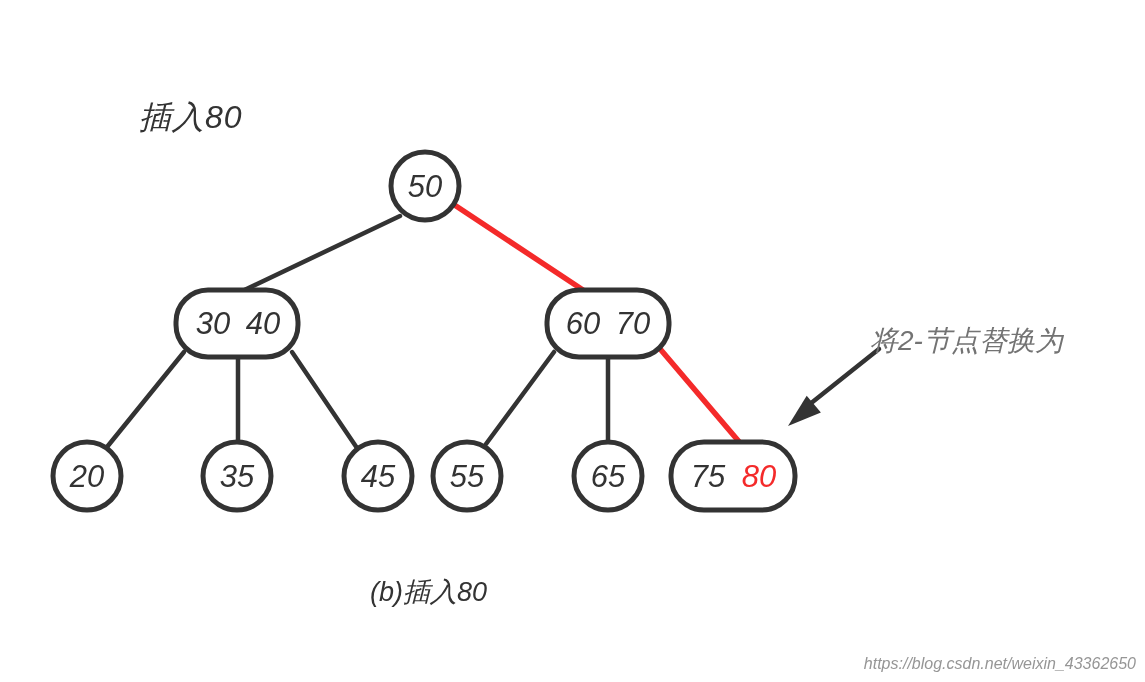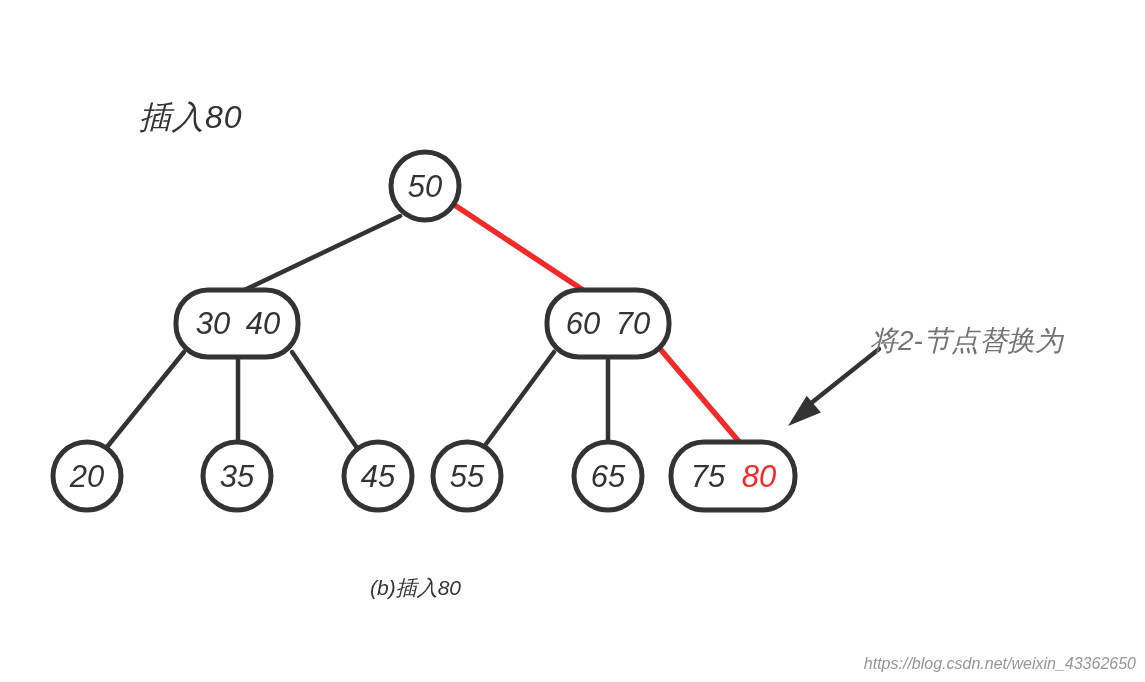--- a/index.html
+++ b/index.html
@@ -62,21 +62,21 @@
     font-size: 28px;
     line-height: 37px;
     color: #737373;
     white-space: nowrap;
     margin-left: 8px;
   }
   .caption {
     position: absolute;
     left: 370px;
     top: 574px;
-    font-size: 21px;
+    font-size: 27px;
     color: #333333;
   }
   .watermark {
     position: absolute;
     right: 9px;
     bottom: 9px;
     font-size: 16px;
     color: #969696;
   }
 </style>

